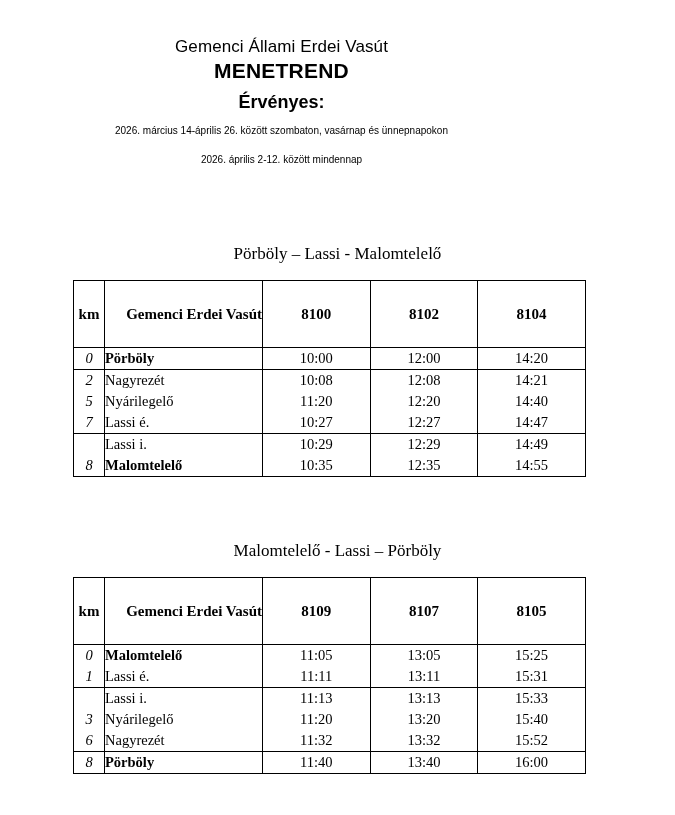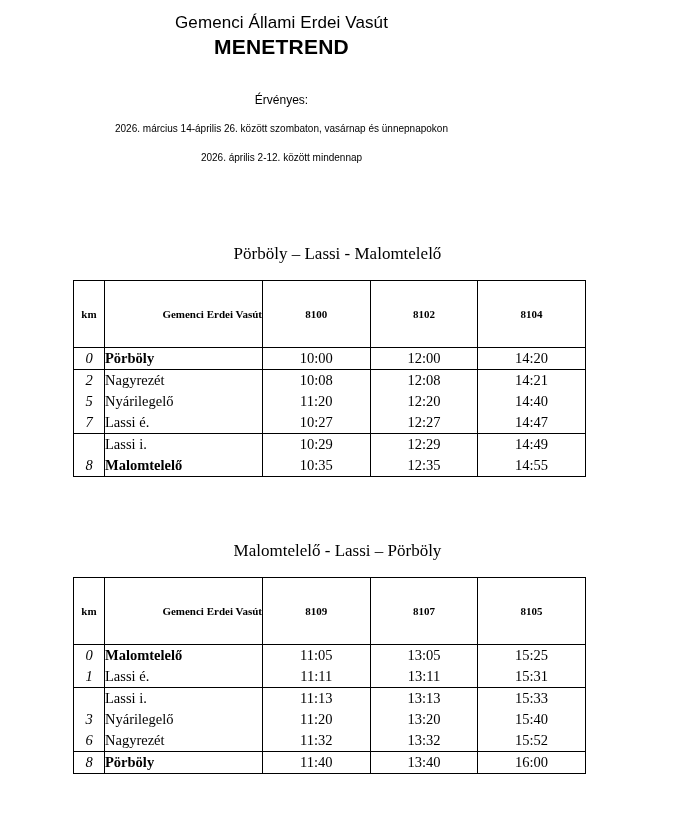--- a/index.html
+++ b/index.html
@@ -13,21 +13,21 @@
     height: 815px;
     overflow: hidden;
     font-family: "Liberation Sans", sans-serif;
     color: #000000;
   }
   .page {
     width: 563px;
     height: 815px;
     position: relative;
     box-sizing: border-box;
-    padding-top: 12px;
+    padding-top: 36px;
   }
 
   
   .doc-header {
     text-align: center;
   }
   .company-name {
     font-family: "Liberation Sans", sans-serif;
     font-size: 17px;
     font-weight: 400;
@@ -36,24 +36,24 @@
   }
   .doc-title {
     font-family: "Liberation Sans", sans-serif;
     font-size: 21px;
     font-weight: bold;
     line-height: 26px;
     letter-spacing: 0.2px;
   }
   .validity-label {
     font-family: "Liberation Sans", sans-serif;
-    font-size: 12px;
-    font-weight: 400;
+    font-size: 18px;
+    font-weight: 700;
     line-height: 20px;
-    margin-top: 30px;
+    margin-top: 8px;
   }
   .validity-line {
     font-family: "Liberation Sans", sans-serif;
     font-size: 10px;
     font-weight: 400;
     line-height: 20px;
     margin-top: 9px;
   }
 
   
@@ -94,21 +94,21 @@
     border-right: 1px solid #000000;
     border-top: 0;
     border-bottom: 0;
     padding: 0;
     vertical-align: middle;
   }
 
   
   thead tr.header-row th {
     height: 66px;
-    font-size: 11px;
+    font-size: 15px;
     font-weight: bold;
     border-bottom: 1px solid #000000;
   }
   th.th-km {
     text-align: center;
     font-size: 14px;
   }
   th.th-station {
     text-align: right;
     padding-left: 8px;

